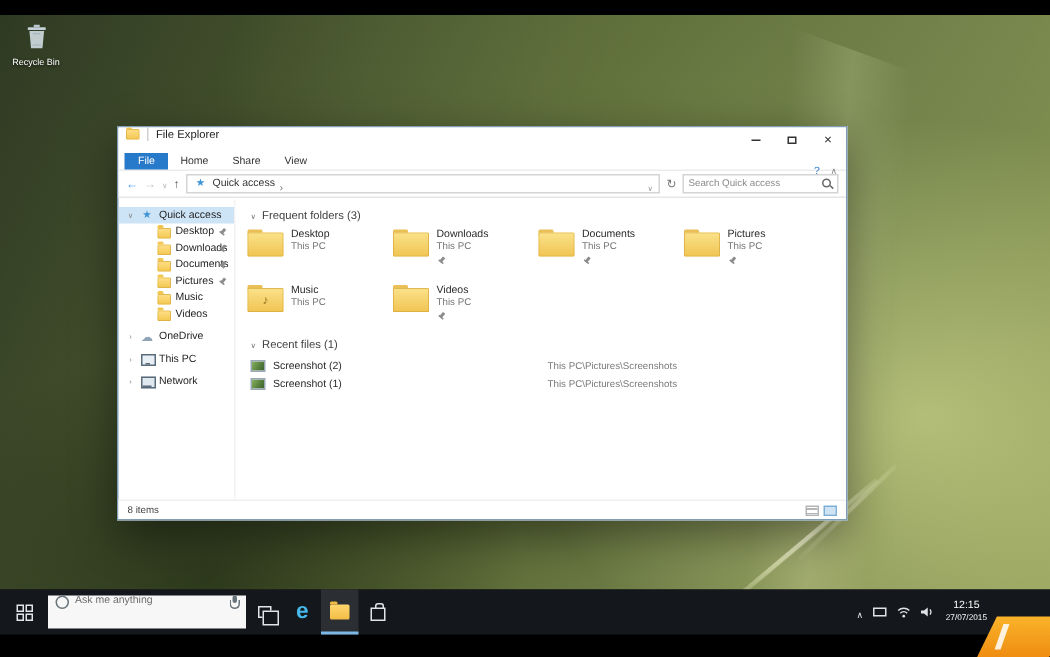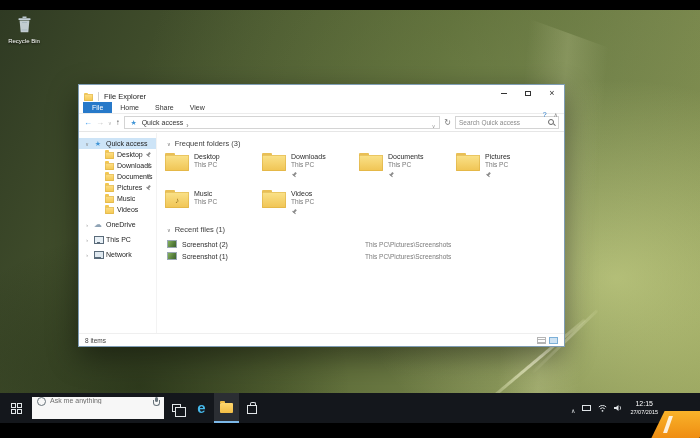--- a/index.html
+++ b/index.html
@@ -25,21 +25,21 @@
   .stem.s2 { left:520px; top:330px; width:90px; transform:rotate(-44deg); opacity:0.5; }
 
   
   .recycle { position:absolute; left:6px; top:16px; width:36px; text-align:center; }
   .recycle-label { margin-top:1px; font-size:6px; color:#fff; text-shadow:0 1px 2px rgba(0,0,0,0.8); }
 
   
   .fe-window { position:absolute; left:78px; top:84px; width:487px; height:263px; background:#fff;
     border:1px solid #7f9db5; box-shadow:0 10px 28px rgba(0,0,0,0.45); }
 
-  .titlebar { height:16px; display:flex; align-items:flex-end; position:relative; background:#fff; }
+  .titlebar { height:16px; display:flex; align-items:flex-start; position:relative; background:#fff; }
   .qat-icon { margin-left:5px; }
   .title-sep { width:1px; height:9px; background:#d0d0d0; margin:0 5px; }
   .title-text { font-size:7.5px; color:#222; }
   .caption-btns { position:absolute; right:0; top:0; display:flex; }
   .cap { width:24px; height:16px; display:flex; align-items:center; justify-content:center; color:#333; }
   .min-glyph { width:6px; height:1px; background:#333; display:inline-block; }
   .max-glyph { width:6px; height:5px; border:1px solid #333; display:inline-block; }
   .cap.close::before { content:"×"; font-size:9px; line-height:1; }
 
   .ribbon { height:13px; display:flex; align-items:flex-end; border-bottom:1px solid #ececec; position:relative; background:#fff; }

